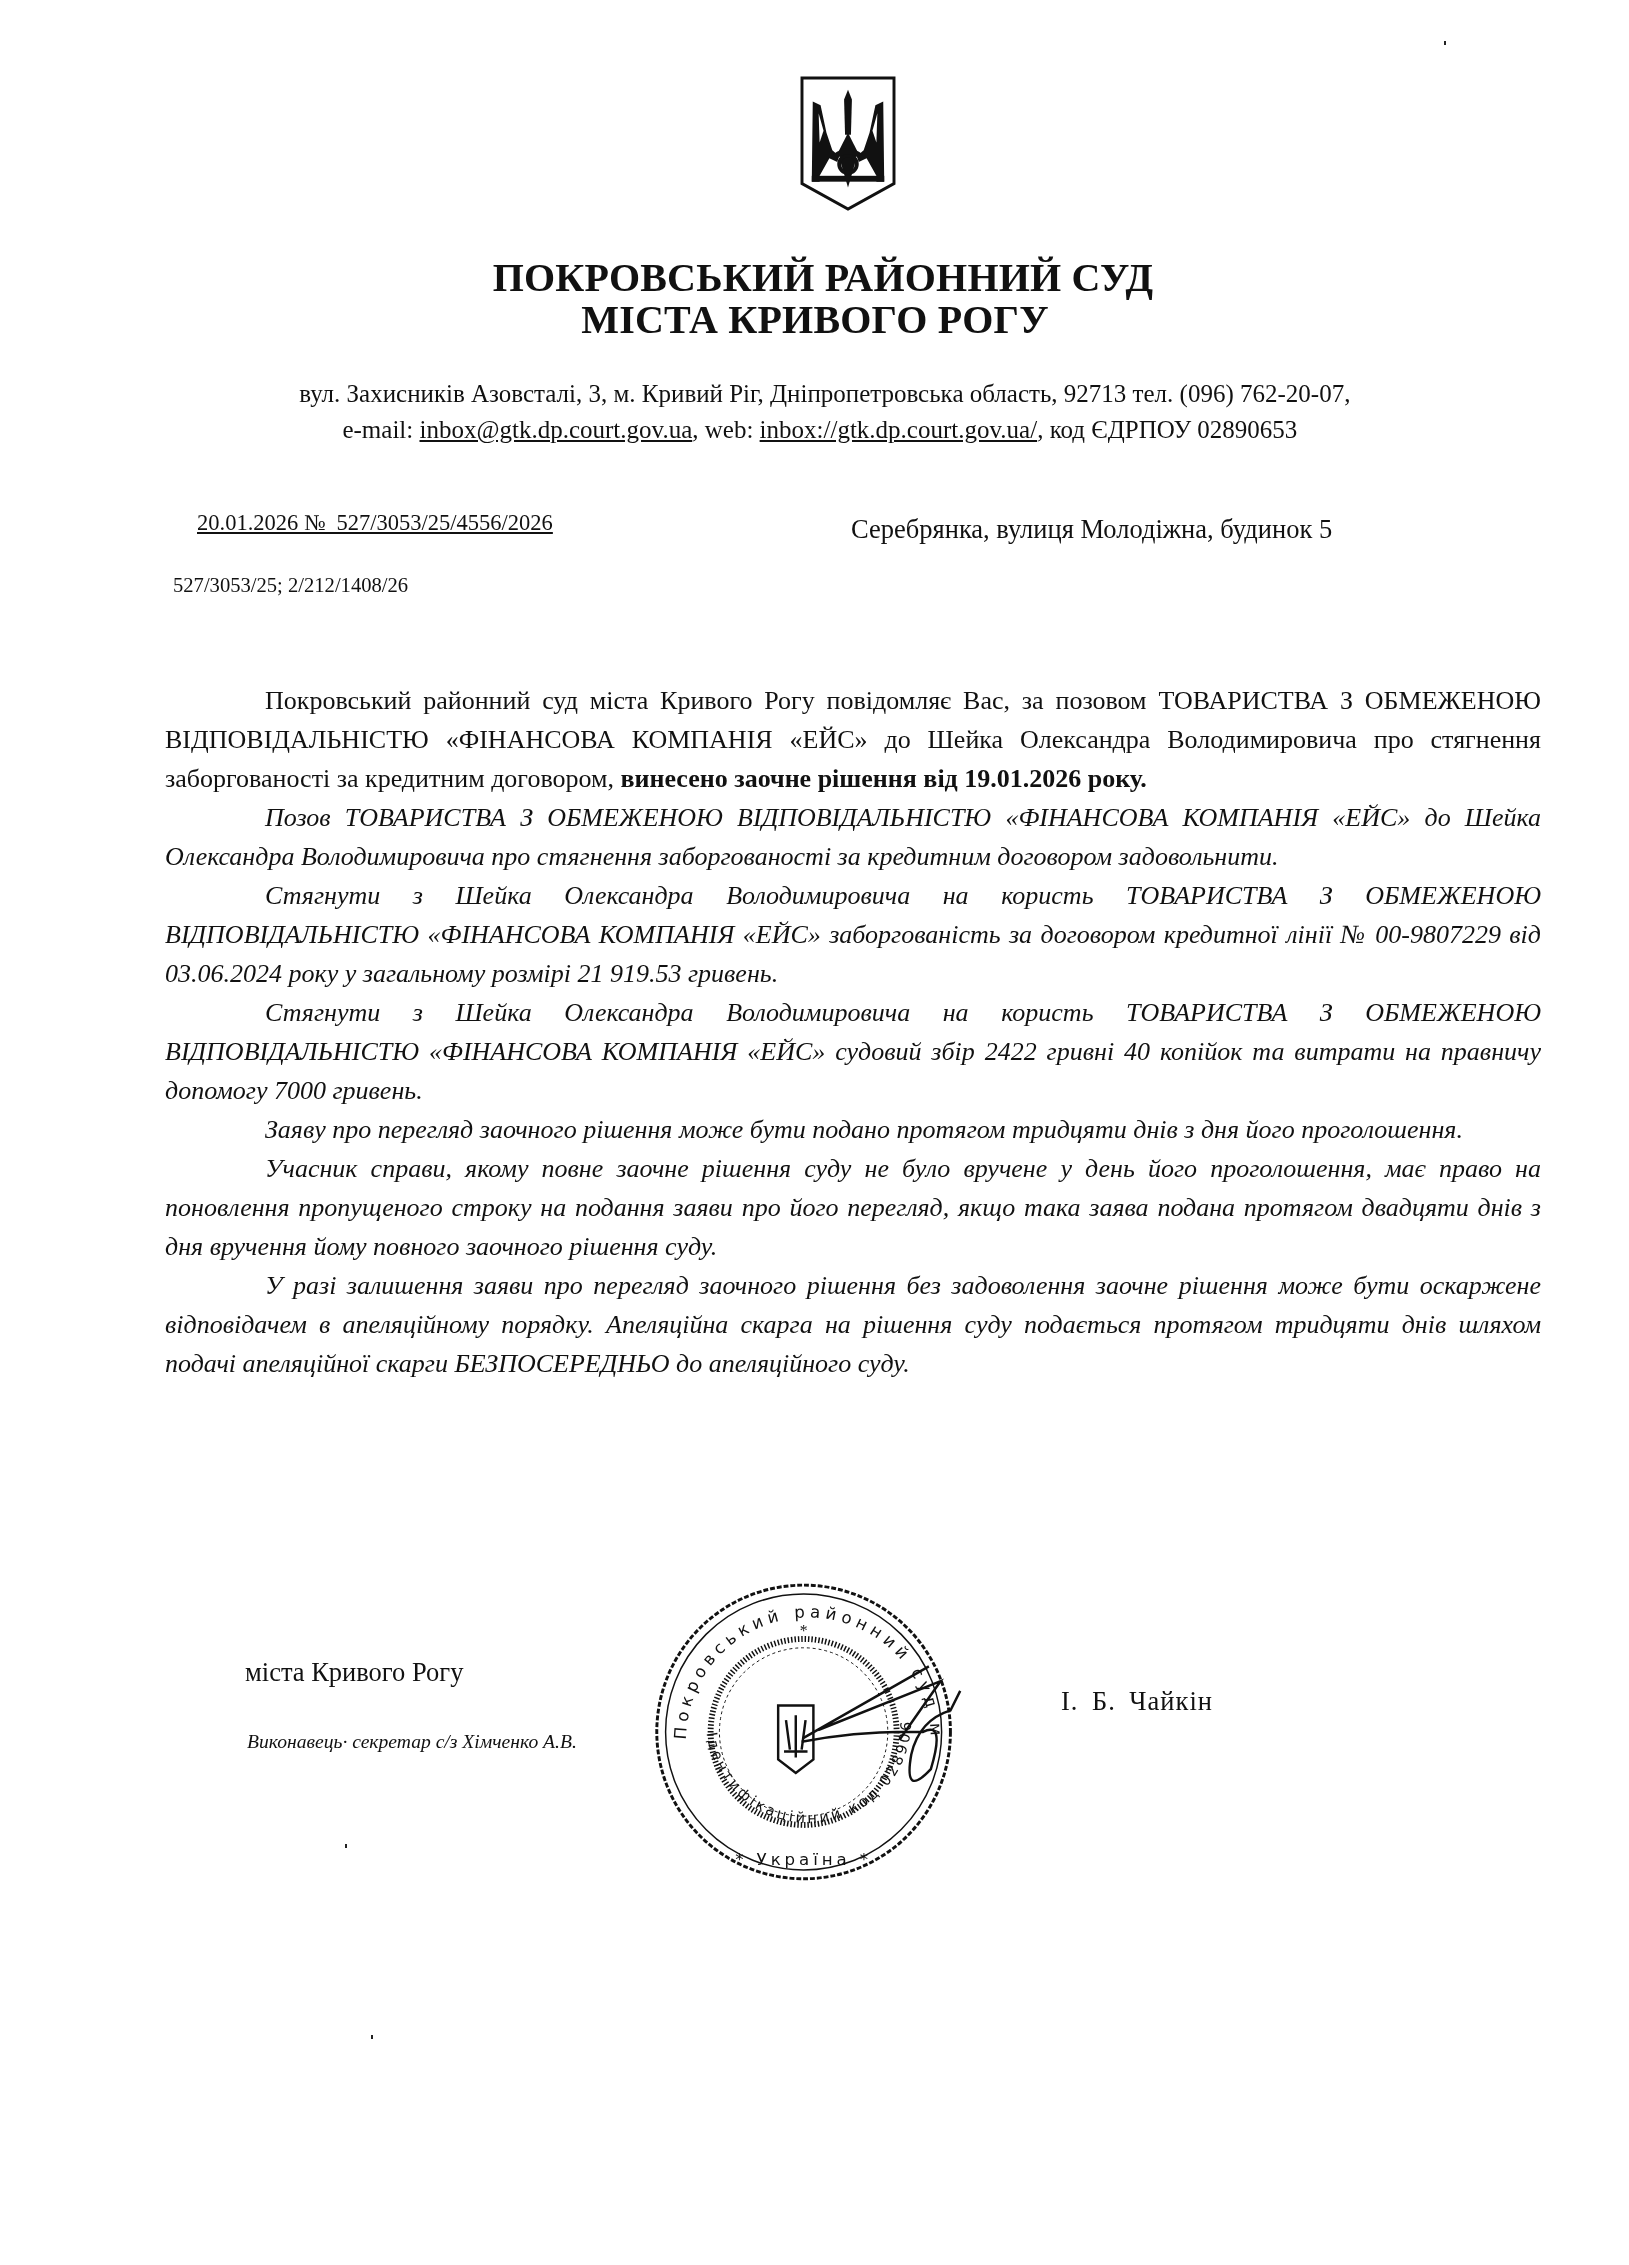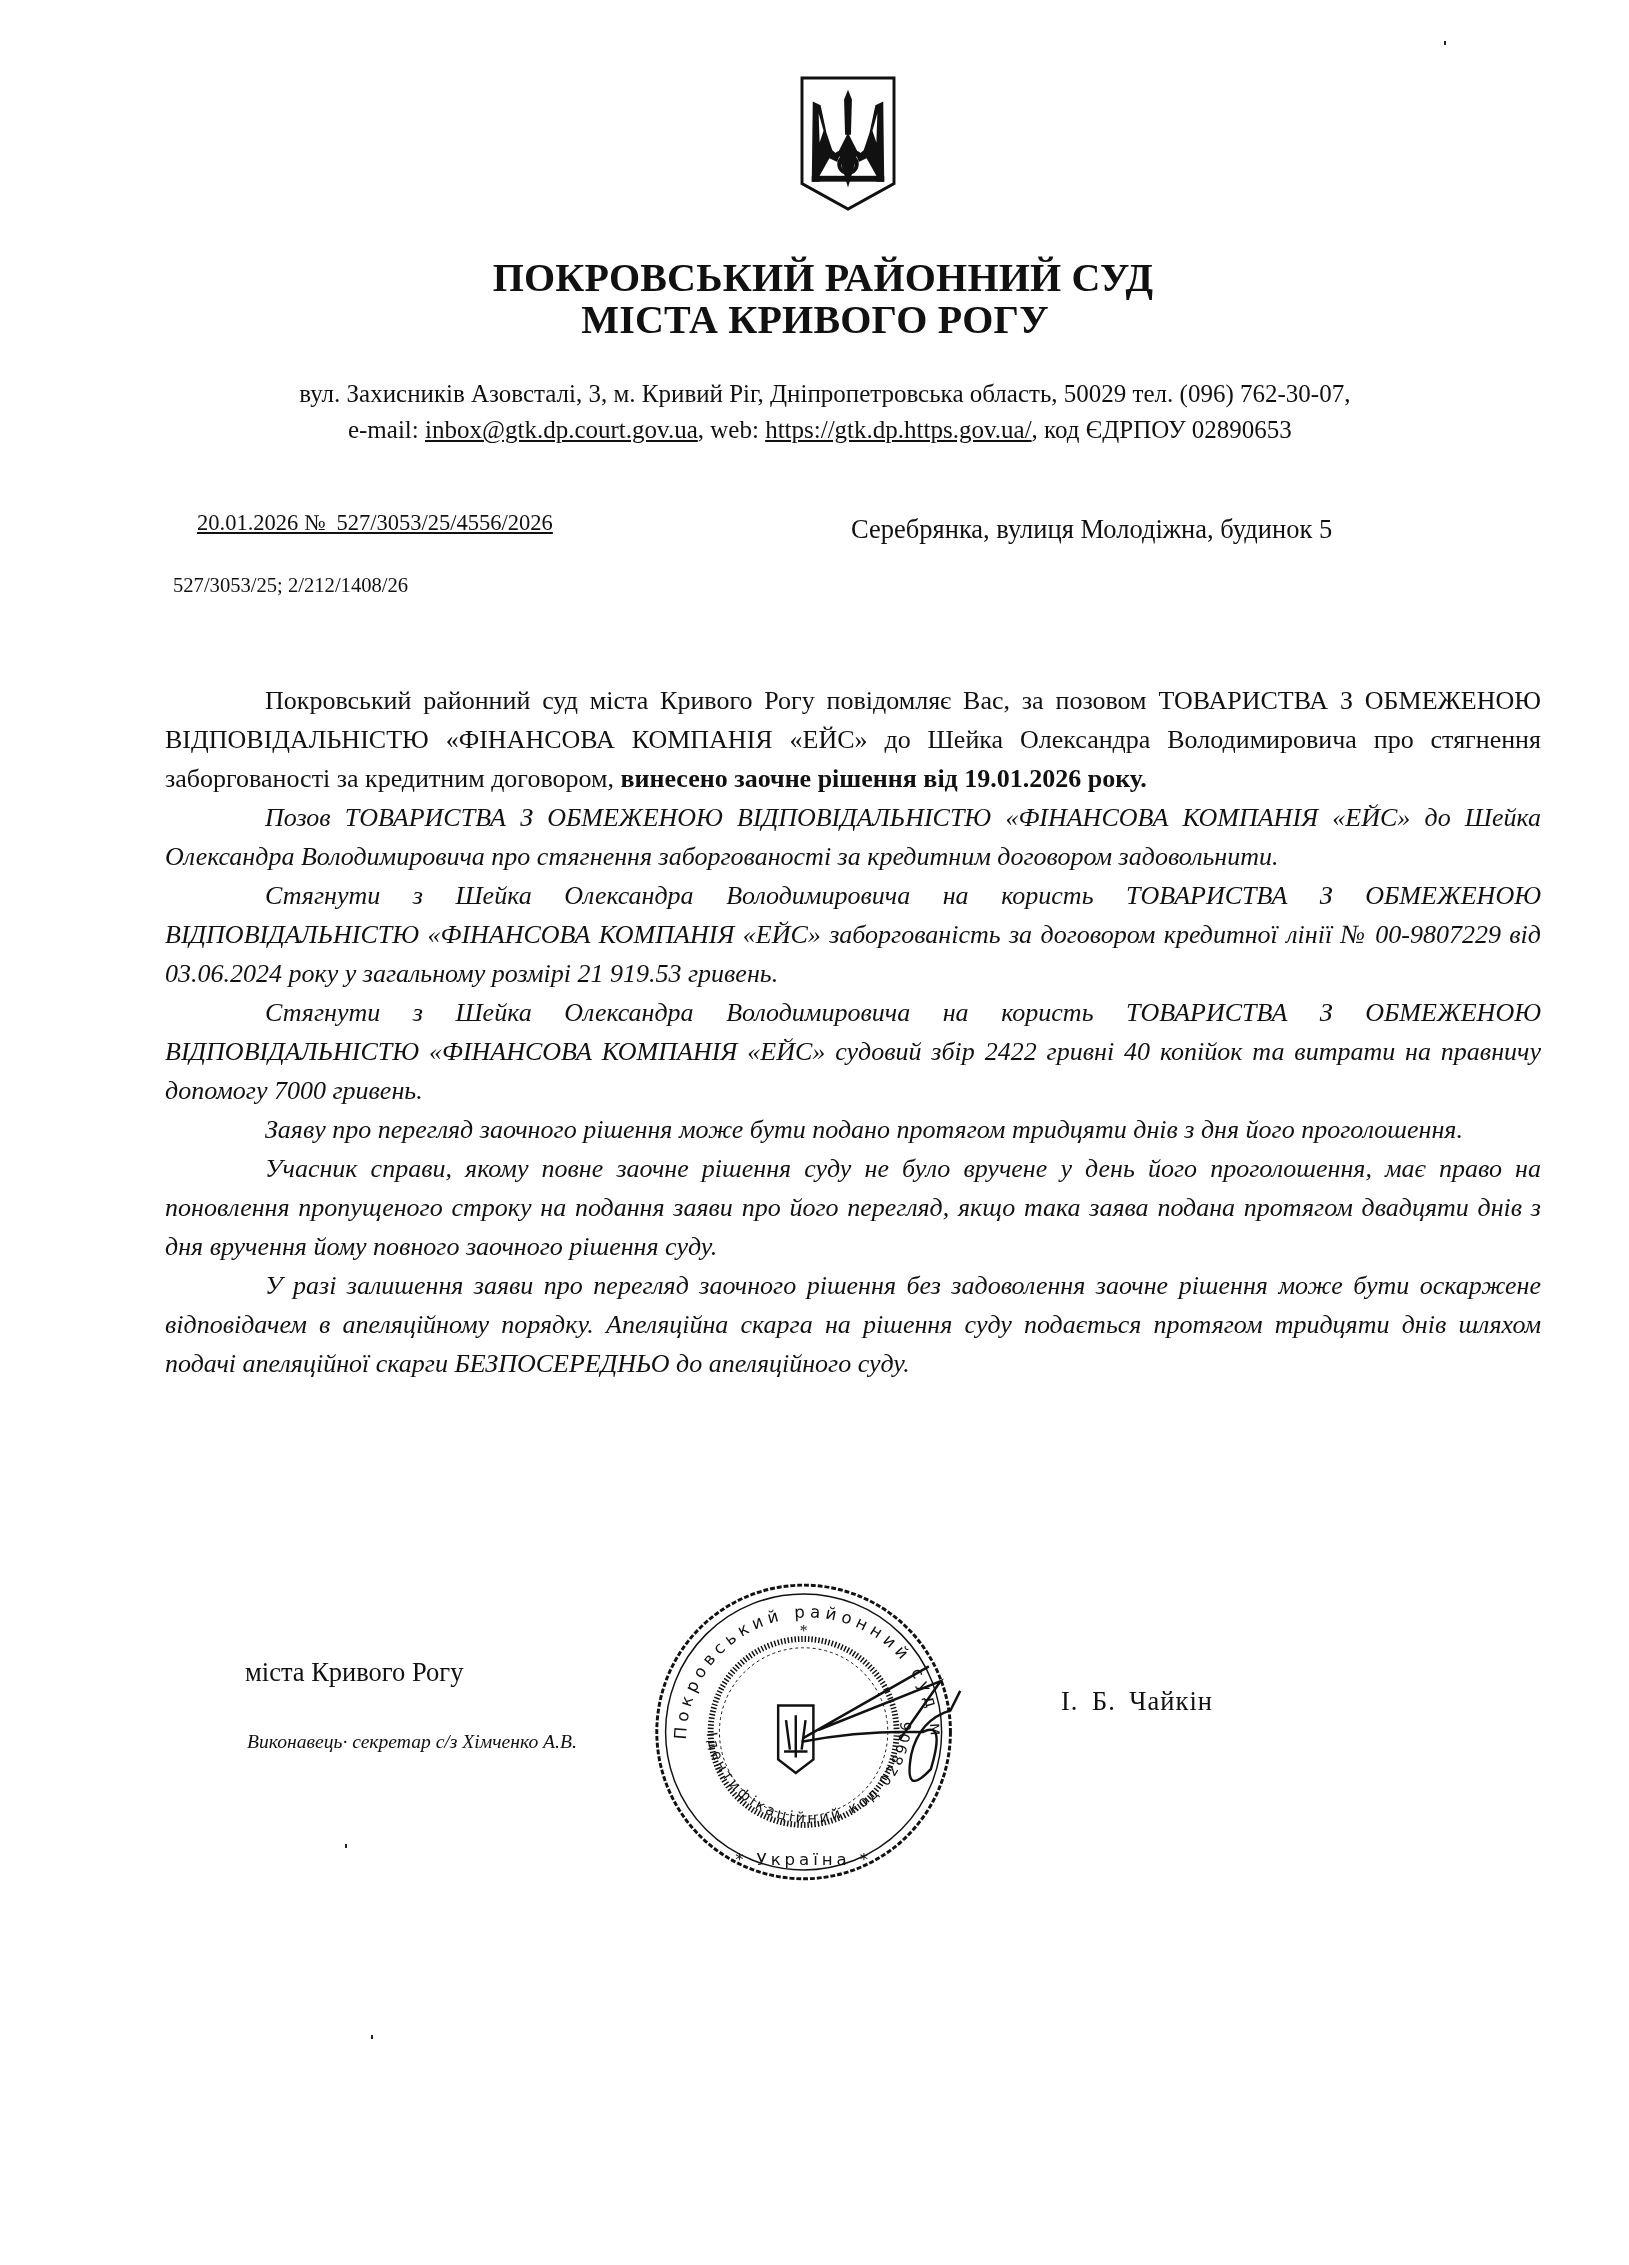--- a/index.html
+++ b/index.html
@@ -48,23 +48,23 @@
       <path d="M51 60 L60 78 L58 92 L51 116 L44 92 L42 78 Z"></path>
       <circle cx="51" cy="92" r="9" fill="none" stroke="#111" stroke-width="4"></circle>
       <path d="M36 82 Q51 70 66 82 L62 86 Q51 78 40 86 Z"></path>
     </g>
   </svg>
 </div>
 
 <div class="abs title t1">ПОКРОВСЬКИЙ РАЙОННИЙ СУД</div>
 <div class="abs title t2">МІСТА КРИВОГО РОГУ</div>
 
-<div class="abs addr addr1">вул. Захисників Азовсталі, 3, м. Кривий Ріг,  Дніпропетровська область, 50029 тел. (096) 762-30-07,</div>
+<div class="abs addr addr1">вул. Захисників Азовсталі, 3, м. Кривий Ріг,  Дніпропетровська область, 92713 тел. (096) 762-20-07,</div>
 <div class="abs addr addr2">
-  <span>e-mail: </span><u>inbox@gtk.dp.court.gov.ua</u><span>,  web: </span><u>https://gtk.dp.https.gov.ua/</u><span>, код ЄДРПОУ 02890653</span>
+  <span>e-mail: </span><u>inbox@gtk.dp.court.gov.ua</u><span>,  web: </span><u>inbox://gtk.dp.court.gov.ua/</u><span>, код ЄДРПОУ 02890653</span>
 </div>
 
 <div class="abs ref1">20.01.2026 №  527/3053/25/4556/2026</div>
 <div class="abs ref2">527/3053/25; 2/212/1408/26</div>
 
 <div class="abs addressee">
   <div>Серебрянка, вулиця Молодіжна, будинок 5</div>
 </div>
 
 <div class="abs body">

